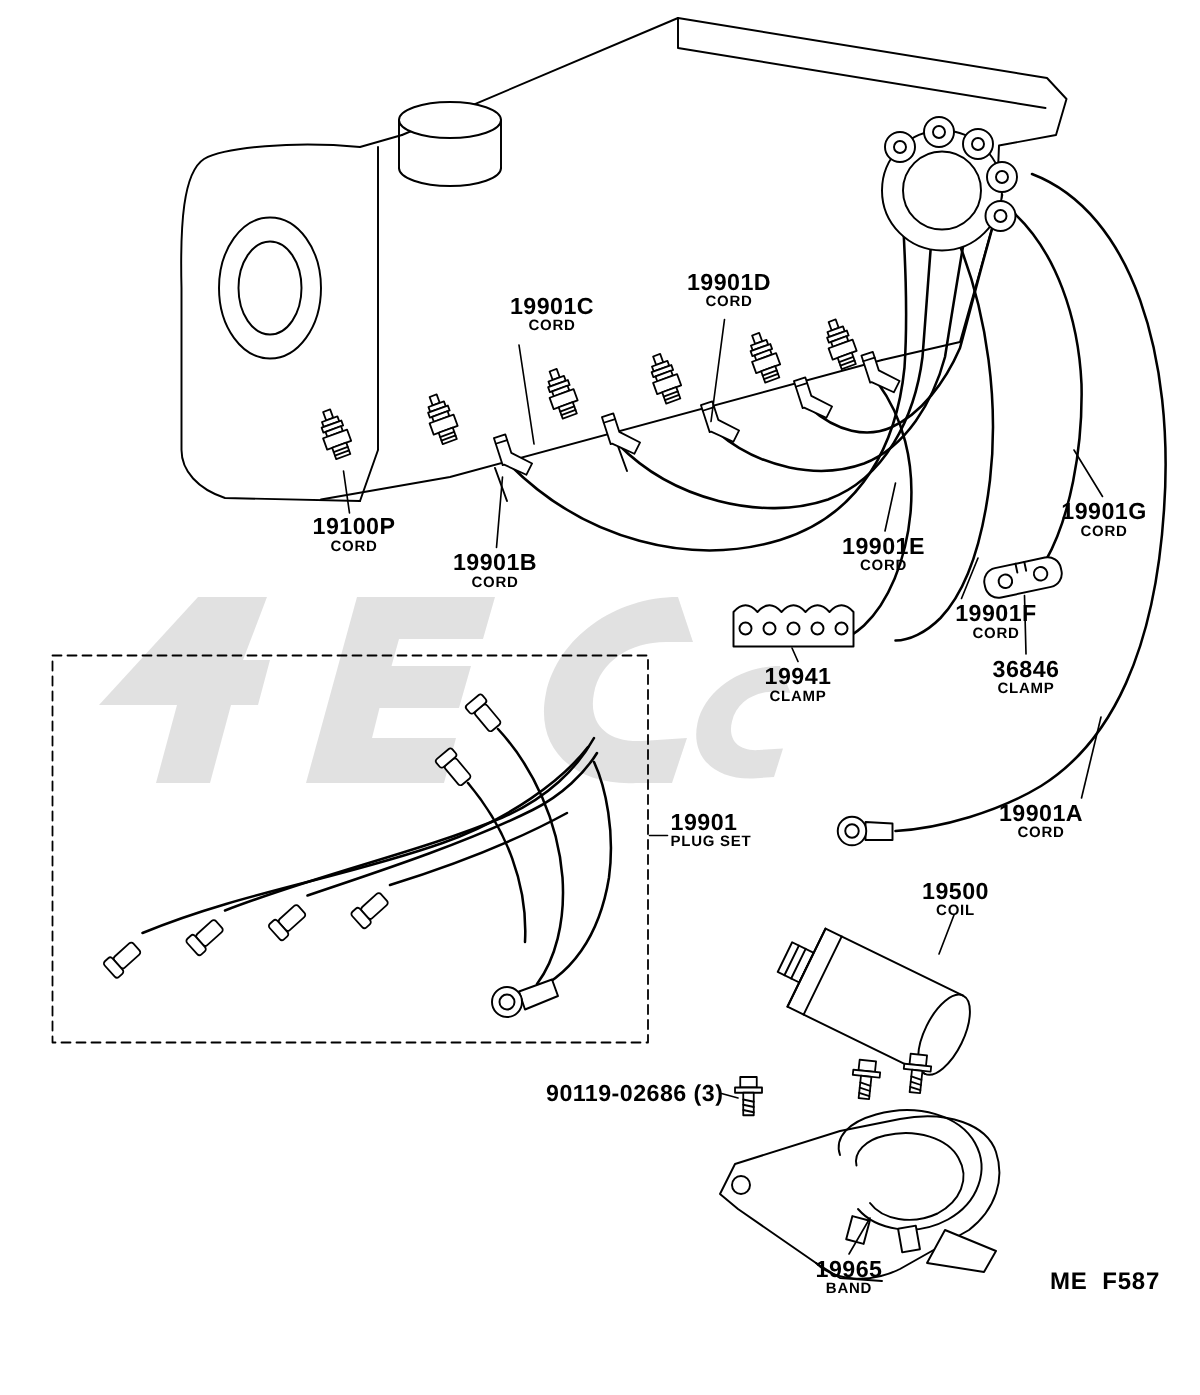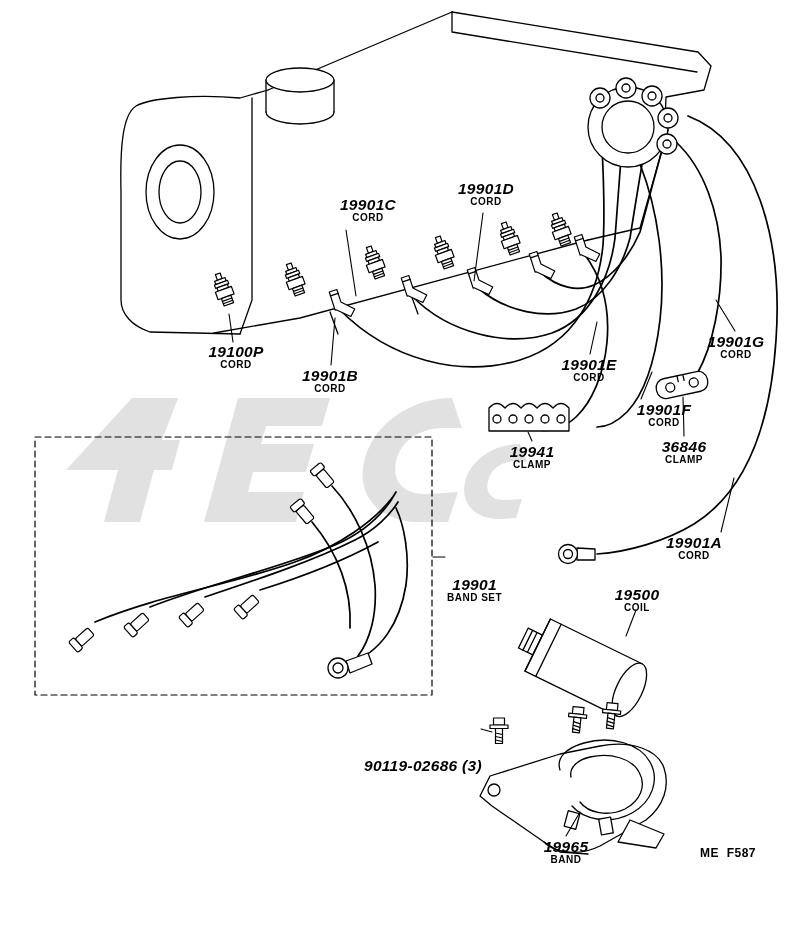--- a/index.html
+++ b/index.html
@@ -5,25 +5,25 @@
   html,body{margin:0;padding:0;background:#fff;}
   .stage{
     position:relative;width:800px;height:930px;background:#ffffff;
     font-family:"Liberation Sans",sans-serif;overflow:hidden;color:#000;
   }
   .stage > svg{position:absolute;left:0;top:0;}
   .part-label{
     position:absolute;text-align:center;transform:translateX(-50%);
     line-height:1.05;white-space:nowrap;
   }
-  .part-label.align-left{transform:none;text-align:center;margin-top:36px;}
-  .part-label .no{font-size:15.5px;font-weight:700;letter-spacing:.3px;font-style:italic;}
+  .part-label.align-left{transform:none;text-align:left;}
+  .part-label .no{font-size:15.5px;font-weight:700;letter-spacing:.3px;}
   .part-label .nm{font-size:10px;font-weight:700;letter-spacing:.5px;}
   .footer-code{
-    position:absolute;left:700px;top:846px;font-size:12px;font-weight:700;
+    position:absolute;left:700px;top:846px;font-size:16px;font-weight:700;
     white-space:pre;letter-spacing:.5px;
   }
 </style>
 </head>
 <body>
 
 <div class="stage">
 
   <svg width="800" height="930" viewBox="0 0 800 930">
     <defs>
@@ -256,21 +256,21 @@
     <div class="nm">CLAMP</div>
   </div>
 
   <div class="part-label" style="left:684px;top:439px">
     <div class="no">36846</div>
     <div class="nm">CLAMP</div>
   </div>
 
   <div class="part-label align-left" style="left:447px;top:541px">
     <div class="no">19901</div>
-    <div class="nm">BAND SET</div>
+    <div class="nm">PLUG SET</div>
   </div>
 
   <div class="part-label" style="left:694px;top:535px">
     <div class="no">19901A</div>
     <div class="nm">CORD</div>
   </div>
 
   <div class="part-label" style="left:637px;top:587px">
     <div class="no">19500</div>
     <div class="nm">COIL</div>

